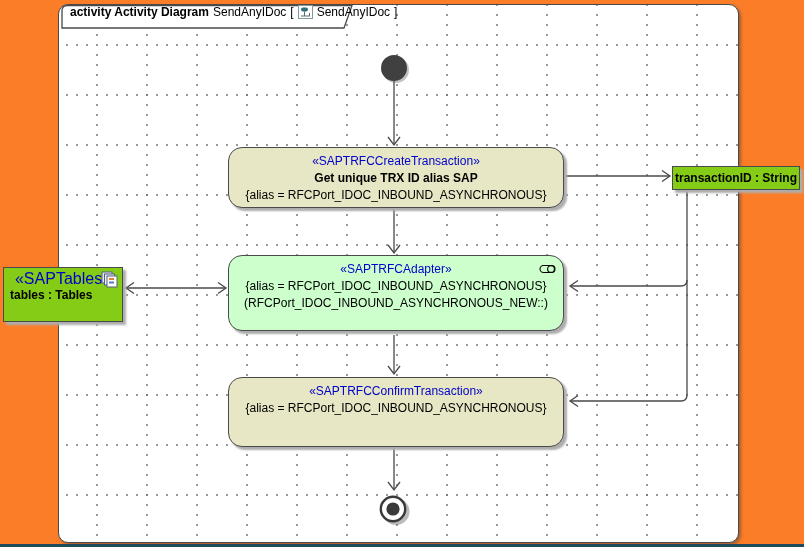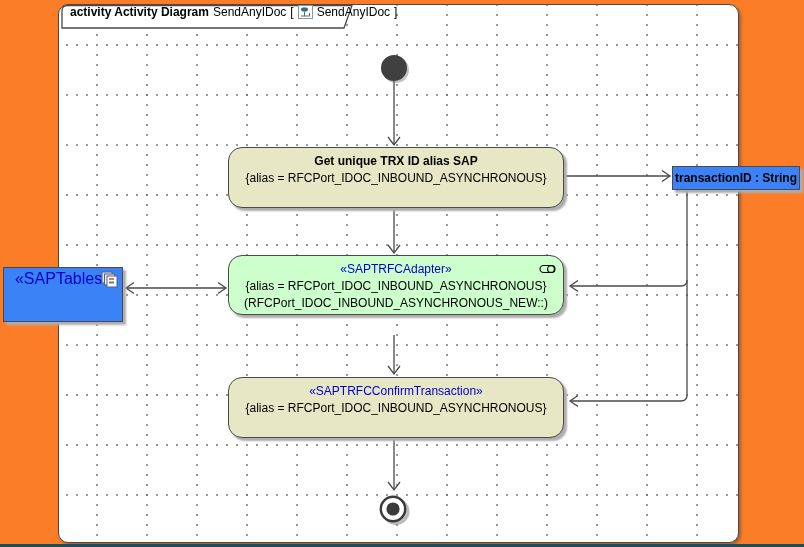--- a/index.html
+++ b/index.html
@@ -43,21 +43,21 @@
     left:228px;width:336px;border-radius:14px;
     box-shadow:3px 3px 2px #ADADAD;
     padding-top:5px;
   }
   .action .line{line-height:17px;font-size:12px;}
   .stereo{color:#0000CC;font-size:16px;}
   .bname{font-weight:bold;font-size:12.5px;}
   .tan{background:#E7E7C5;}
   .green{background:#CCFFCC;}
   .pin{
-    background:#3b82f6;box-shadow:3px 3px 2px #ADADAD;font-size:12px;
+    background:#84cc16;box-shadow:3px 3px 2px #ADADAD;font-size:12px;
   }
   #pin-transaction{left:672px;top:166px;width:128px;height:24px;line-height:22px;font-weight:bold;}
   #pin-tables{left:3px;top:267px;width:120px;height:55px;line-height:16px;padding-top:3px;}
   #pin-tables .lbl{font-weight:bold;text-align:left;padding-left:6px;}
   .corner-icon{position:absolute;top:4px;right:6px;}
 </style>
 </head>
 <body>
 
 <div class="canvas"></div>
@@ -123,51 +123,53 @@
       <line x1="6.5" y1="6.5" x2="6.5" y2="11" stroke="#5A6A72" stroke-width="1"></line>
       <line x1="3" y1="11" x2="12" y2="11" stroke="#5A6A72" stroke-width="1"></line>
       <line x1="11.5" y1="8" x2="11.5" y2="11" stroke="#5A6A72" stroke-width="1"></line>
     </svg>
   </span>
   <span>SendAnyIDoc</span>
   <span>]</span>
 </div>
 
 <div class="node action tan" style="top:147px;height:61px;">
+  <div class="line stereo">«SAPTRFCCreateTransaction»</div>
   <div class="line bname">Get unique TRX ID alias SAP</div>
   <div class="line">{alias = RFCPort_IDOC_INBOUND_ASYNCHRONOUS}</div>
 </div>
 
-<div class="node action green" style="top:255px;height:60px;">
+<div class="node action green" style="top:255px;height:76px;">
   <span class="corner-icon">
     <svg width="18" height="10" viewBox="0 0 18 10">
       <rect x="1" y="1.5" width="15" height="7" rx="3.5" fill="none" stroke="#000000" stroke-width="1.1"></rect>
       <circle cx="12" cy="5" r="3.4" fill="#CCFFCC" stroke="#000000" stroke-width="1.1"></circle>
     </svg>
   </span>
   <div class="line stereo">«SAPTRFCAdapter»</div>
   <div class="line">{alias = RFCPort_IDOC_INBOUND_ASYNCHRONOUS}</div>
   <div class="line">(RFCPort_IDOC_INBOUND_ASYNCHRONOUS_NEW::)</div>
 </div>
 
-<div class="node action tan" style="top:377px;height:61px;">
+<div class="node action tan" style="top:377px;height:70px;">
   <div class="line stereo">«SAPTRFCConfirmTransaction»</div>
   <div class="line">{alias = RFCPort_IDOC_INBOUND_ASYNCHRONOUS}</div>
 </div>
 
 <div class="node pin" id="pin-transaction">
   <span>transactionID : String</span>
 </div>
 
 <div class="node pin" id="pin-tables">
   <span class="corner-icon" style="top:3px;right:4px;">
     <svg width="17" height="17" viewBox="0 0 17 17">
       <rect x="1" y="1" width="10" height="11" fill="#E4E4F8" stroke="#55607A" stroke-width="1"></rect>
       <rect x="3.5" y="3" width="10" height="11" fill="#EDEDFA" stroke="#55607A" stroke-width="1"></rect>
       <rect x="6" y="5" width="10" height="11" fill="#ffffff" stroke="#55607A" stroke-width="1"></rect>
       <rect x="8" y="7" width="5" height="2" fill="#E08030"></rect>
       <rect x="8" y="10.5" width="5" height="2" fill="#5A7AC0"></rect>
     </svg>
   </span>
   <div class="stereo">«SAPTables»</div>
+  <div class="lbl">tables : Tables</div>
 </div>
 
 <div class="bottom-strip"></div>
 
 </body></html>

